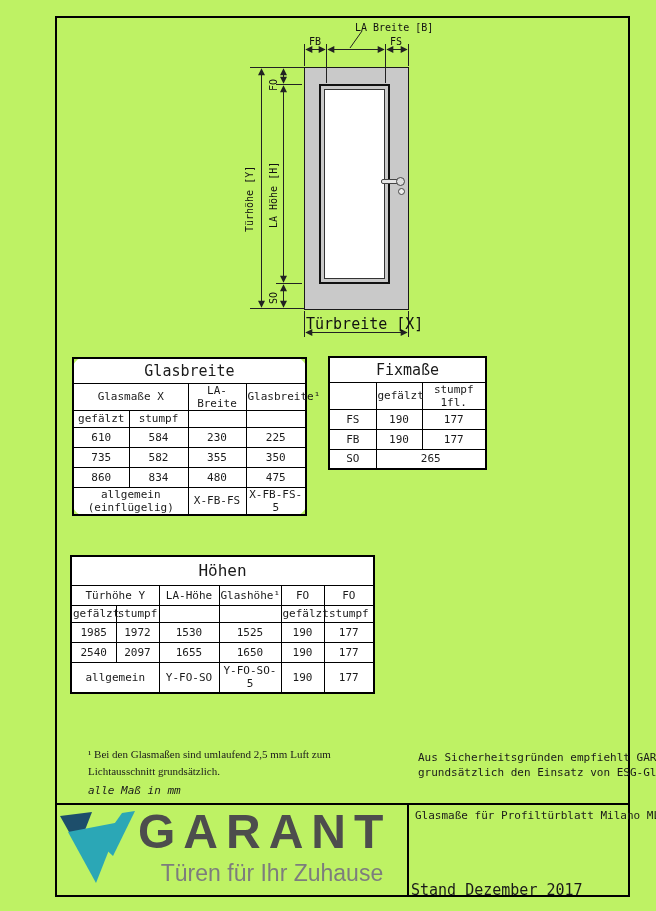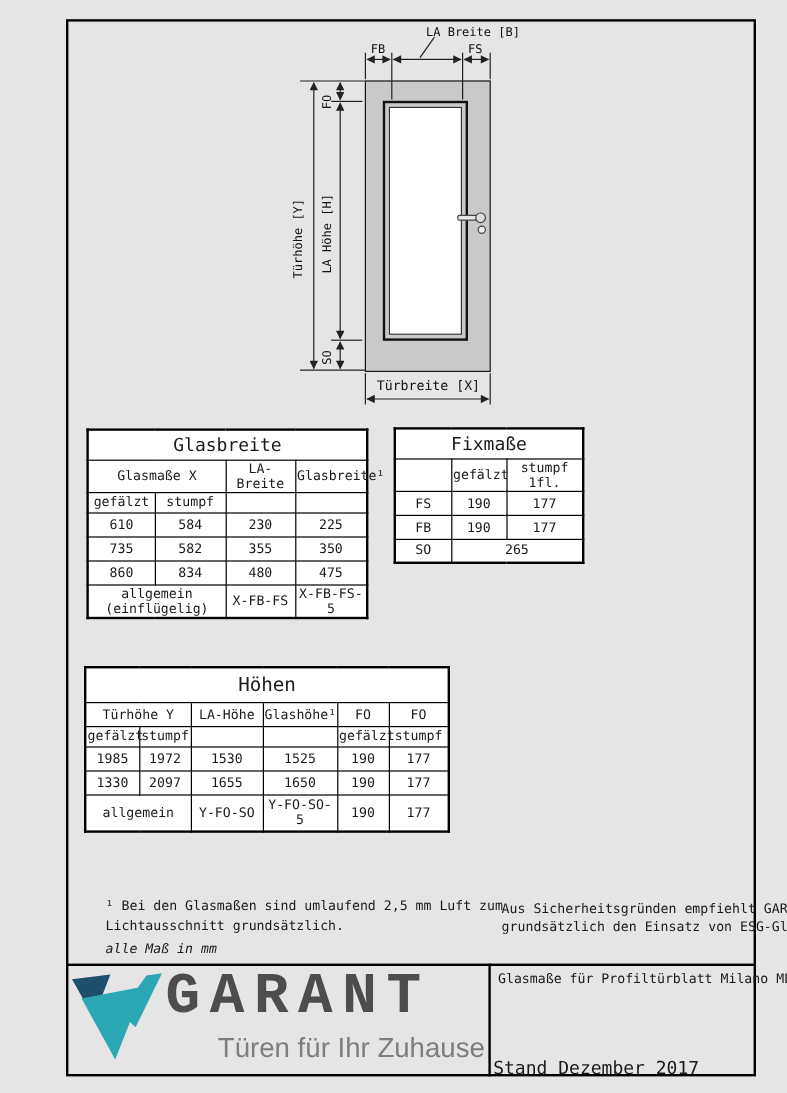--- a/index.html
+++ b/index.html
@@ -1,18 +1,18 @@
 <!DOCTYPE html>
 <html><head>
 <meta charset="utf-8">
 <style>
   * { margin:0; padding:0; box-sizing:border-box; }
   html,body { background:#ffffff; }
   .page {
-    position:relative; width:656px; height:911px; background:#e5e5e5;
+    position:relative; width:656px; height:911px; background:#bef264;
     font-family:"DejaVu Sans Mono", monospace; color:#1a1a1a; overflow:hidden;
   }
   .abs { position:absolute; }
 
   
   .border-box { left:55px; top:16px; width:575px; height:881px; border:2px solid #000; }
   .footer-topline { left:55px; top:803px; width:575px; border-top:2px solid #000; }
   .footer-divider { left:407px; top:803px; height:94px; border-left:2px solid #000; }
 
   
@@ -33,23 +33,23 @@
   table.t td { border:1px solid #000; text-align:center; vertical-align:middle; font-size:11px; height:20px; padding:0 1px; }
   table.t tr.rt td { font-size:15px; height:25px; }
   #t-hoehen tr.rt td { font-size:16px; height:29px; }
   #t-hoehen tr.rf td { height:31px; }
   table.t tr.rh2 td { height:17px; }
 
   .note { position:absolute; font-size:11px; line-height:17px; white-space:nowrap; }
   .note span { display:block; }
 
   
-  .brand { position:absolute; left:138px; top:804px; font-family:Liberation Mono, monospace;
+  .brand { position:absolute; left:138px; top:804px; font-family:Liberation Sans, sans-serif;
            font-size:48px; font-weight:600; letter-spacing:8px; color:#4d4d4d; }
-  .tagline { position:absolute; left:140px; top:860px; width:264px; text-align:right;
+  .tagline { position:absolute; left:140px; top:860px; width:264px; text-align:center;
              font-family:"Liberation Sans", sans-serif; font-size:23px; color:#7d7d7d; }
   .doc-title { position:absolute; left:415px; top:809px; font-size:11px; white-space:nowrap; }
   .doc-stand { position:absolute; left:411px; top:881px; font-size:15px; white-space:nowrap; }
 </style>
 </head>
 <body>
 
 <div class="page">
 
   <div class="abs border-box"></div>
@@ -96,23 +96,23 @@
     </g>
   </svg>
 
   <div class="dimlabel" style="left:355px; top:22px;">LA Breite [B]</div>
   <div class="dimlabel center" style="left:300px; top:36px; width:30px;">FB</div>
   <div class="dimlabel center" style="left:381px; top:36px; width:30px;">FS</div>
   <div class="dimlabel rot" style="left:244px; top:232px;">Türhöhe [Y]</div>
   <div class="dimlabel rot" style="left:268px; top:228px;">LA Höhe [H]</div>
   <div class="dimlabel rot" style="left:268px; top:91px;">FO</div>
   <div class="dimlabel rot" style="left:268px; top:304px;">SO</div>
-  <div class="dimlabel center" style="left:306px; top:315px; width:102px; font-size:11px;">Türbreite [X]</div>
-
-  <table class="t" id="t-glas" style="left:72px; top:357px; width:233px;">
+  <div class="dimlabel center" style="left:306px; top:315px; width:102px; font-size:15px;">Türbreite [X]</div>
+
+  <table class="t" id="t-glas" style="left:72px; top:357px; width:233px;border-radius:14px;">
     <colgroup>
         <col style="width:56px">
         <col style="width:59px">
         <col style="width:58px">
         <col style="width:60px">
       </colgroup>
     <tbody>
         <tr class="rt">
           <td colspan="4">Glasbreite</td>
         </tr>
@@ -215,38 +215,38 @@
     </tr>
     <tr>
       <td>1985</td>
       <td>1972</td>
       <td>1530</td>
       <td>1525</td>
       <td>190</td>
       <td>177</td>
     </tr>
     <tr>
-      <td>1330</td>
+      <td>2540</td>
       <td>2097</td>
       <td>1655</td>
       <td>1650</td>
       <td>190</td>
       <td>177</td>
     </tr>
     <tr class="rf">
       <td colspan="2">allgemein</td>
       <td>Y-FO-SO</td>
       <td>Y-FO-SO-5</td>
       <td>190</td>
       <td>177</td>
     </tr>
   </tbody>
     </table>
 
-  <div class="note" style="left:88px; top:746px;">
+  <div class="note" style="left:88px; top:746px;font-family:Liberation Serif, serif;">
     <span>¹ Bei den Glasmaßen sind umlaufend 2,5 mm Luft zum</span>
     <span>Lichtausschnitt grundsätzlich.</span>
   </div>
   <div class="note" style="left:88px; top:782px;font-style:italic;">alle Maß in mm</div>
   <div class="note" style="left:418px; top:750px; line-height:15px;">
     <span>Aus Sicherheitsgründen empfiehlt GARANT</span>
     <span>grundsätzlich den Einsatz von ESG-Gläsern</span>
   </div>
 
   <div class="abs footer-topline"></div>

